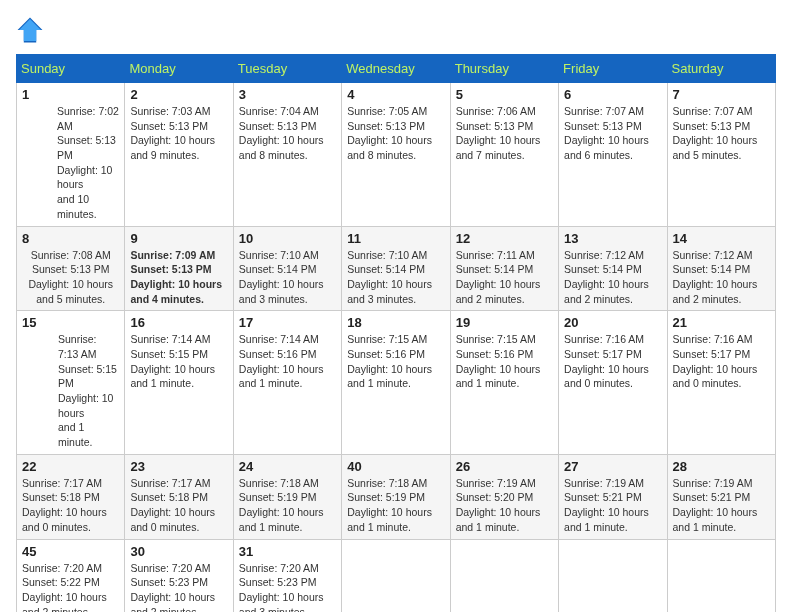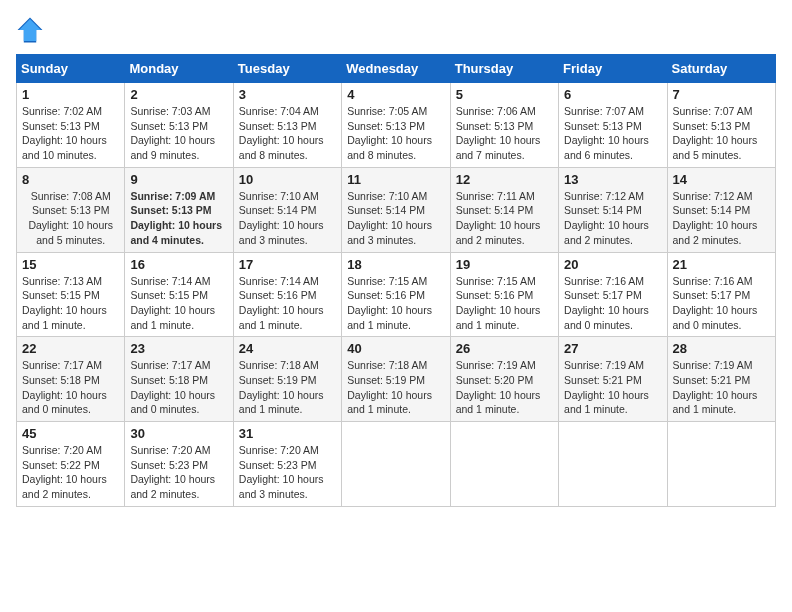--- a/index.html
+++ b/index.html
@@ -46,25 +46,25 @@
       font-size: 16px;
       color: #555;
     }
     .calendar {
       width: 100%;
       border-collapse: collapse;
       font-size: 11px;
     }
     .calendar th {
       background: #1565c0;
-      color: #ffffff;
+      color: #bef264;
       padding: 6px 4px;
       text-align: left;
       font-size: 13px;
-      font-weight: bold;
+      font-weight: normal;
       border: 1px solid #1565c0;
     }
     .calendar td {
       border: 1px solid #ccc;
       vertical-align: top;
       padding: 4px 5px;
       width: calc(100% / 7);
       min-height: 80px;
       background: #fff;
     }
@@ -116,21 +116,21 @@
         <th>Wednesday</th>
         <th>Thursday</th>
         <th>Friday</th>
         <th>Saturday</th>
       </tr>
   </thead>
   <tbody id="calendar-body">
   <tr>
         <td>
           <span class="day-num">1</span>
-          <div class="day-info" style="white-space: pre-line;">Sunrise: 7:02 AM
+          <div class="day-info" style="white-space: pre-line; margin-left: 35px;">Sunrise: 7:02 AM
 Sunset: 5:13 PM
 Daylight: 10 hours
 and 10 minutes.</div>
         </td>
         <td>
           <span class="day-num">2</span>
           <div class="day-info" style="white-space: pre-line;">Sunrise: 7:03 AM
 Sunset: 5:13 PM
 Daylight: 10 hours
 and 9 minutes.</div>
@@ -218,21 +218,21 @@
           <span class="day-num">14</span>
           <div class="day-info" style="white-space: pre-line;">Sunrise: 7:12 AM
 Sunset: 5:14 PM
 Daylight: 10 hours
 and 2 minutes.</div>
         </td>
       </tr>
       <tr>
         <td>
           <span class="day-num">15</span>
-          <div class="day-info" style="white-space: pre-line;">Sunrise: 7:13 AM
+          <div class="day-info" style="white-space: pre-line; margin-left: 36px;">Sunrise: 7:13 AM
 Sunset: 5:15 PM
 Daylight: 10 hours
 and 1 minute.</div>
         </td>
         <td>
           <span class="day-num">16</span>
           <div class="day-info" style="white-space: pre-line;">Sunrise: 7:14 AM
 Sunset: 5:15 PM
 Daylight: 10 hours
 and 1 minute.</div>

